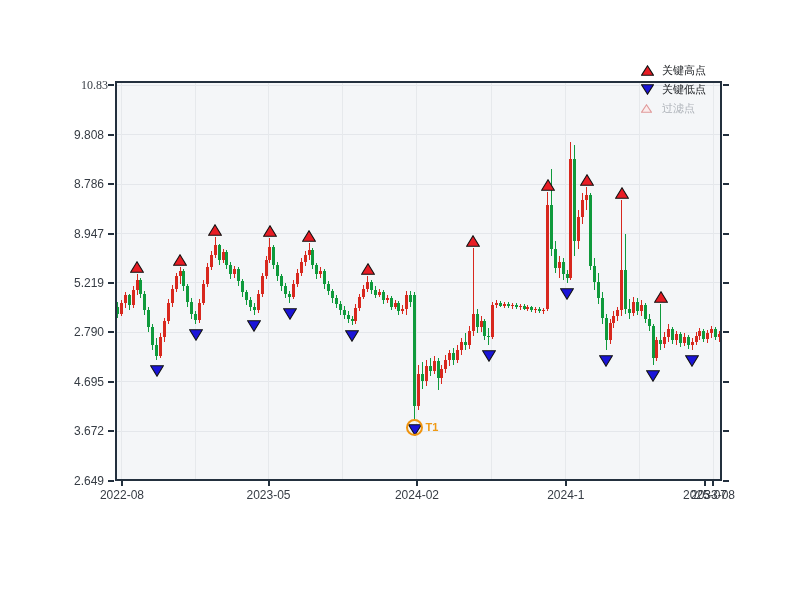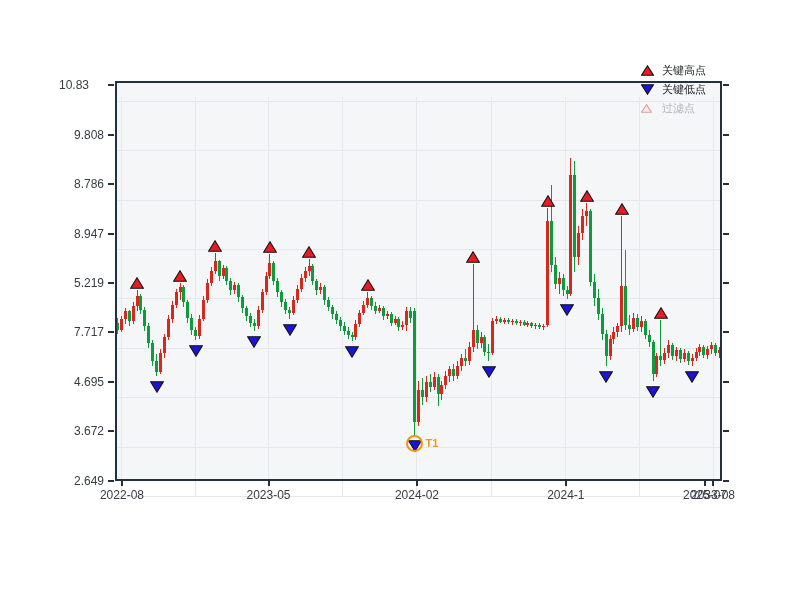--- a/index.html
+++ b/index.html
@@ -5,21 +5,21 @@
   html,body{margin:0;padding:0;width:800px;height:600px;background:#ffffff;overflow:hidden;
             font-family:"Liberation Sans","DejaVu Sans",sans-serif;}
   .abs{position:absolute;}
   #page{position:relative;width:800px;height:600px;}
   #page-title{left:22px;top:14px;font-size:17px;font-weight:600;color:#262b33;z-index:3;}
   #hdr-legend{top:19px;right:60px;font-size:12.5px;color:#5d6d74;z-index:3;white-space:nowrap;}
   #hdr-legend span{margin-left:18px;}
   #result-line{left:14px;top:52px;font-size:13px;color:#e0564c;z-index:3;white-space:nowrap;}
   #quality-line{left:14px;top:70px;font-size:13px;color:#9ba1a7;z-index:3;white-space:nowrap;}
   #plot-bg{left:115px;top:81px;width:607px;height:400px;background:#f4f6f8;z-index:1;}
-  #plot{left:115px;top:97px;width:489px;height:400px;z-index:2;}
+  #plot{left:115px;top:81px;width:489px;height:400px;z-index:2;}
   #plot-frame{left:115px;top:81px;width:607px;height:400px;border:2px solid #23303e;
               box-sizing:border-box;z-index:4;pointer-events:none;}
   #axes{left:0;top:0;width:800px;height:600px;z-index:5;pointer-events:none;}
   .gridline-y{left:0;width:607px;height:1px;background:#e4e7eb;}
   .gridline-x{top:0;width:1px;height:400px;background:#e6e9ec;}
   .ytick{width:6px;height:2px;background:#23303e;}
   .xtick{width:2px;height:5px;background:#23303e;}
   .ylabel{width:52px;text-align:right;font-size:12px;color:#363c44;height:14px;line-height:14px;}
   .xlabel{width:64px;text-align:center;font-size:12px;color:#363c44;height:14px;line-height:14px;}
   .wick{width:1px;}
@@ -436,36 +436,36 @@
       <div class="abs marker" style="left: 570.136px; top: 271.599px;"><svg width="14" height="12" viewBox="0 0 14 12">
           <polygon points="7,11.2 0.6,0.8 13.4,0.8" fill="#1a14d8" stroke="#111111" stroke-width="1.1"></polygon>
         </svg></div>
       <div class="abs" id="t1-ring" style="left: 291.091px; top: 338.181px;"></div>
       <div class="abs" id="t1-label" style="left: 310.591px; top: 339.681px;">T1</div>
     </div>
   <div class="abs" id="plot-frame"></div>
   <div class="abs" id="axes">
       <div class="abs ytick" style="left: 108px; top: 84.3478px;"></div>
       <div class="abs ytick" style="left: 723px; top: 84.3478px;"></div>
-      <div class="abs ylabel" style="left: 37px; top: 78.3478px;">10.83</div>
+      <div class="abs ylabel" style="left: 56px; top: 78.3478px; font-family: Liberation Serif, serif;">10.83</div>
       <div class="abs ytick" style="left: 108px; top: 133.72px;"></div>
       <div class="abs ytick" style="left: 723px; top: 133.72px;"></div>
       <div class="abs ylabel" style="left: 52px; top: 127.72px;">9.808</div>
       <div class="abs ytick" style="left: 108px; top: 183.092px;"></div>
       <div class="abs ytick" style="left: 723px; top: 183.092px;"></div>
       <div class="abs ylabel" style="left: 52px; top: 177.092px;">8.786</div>
       <div class="abs ytick" style="left: 108px; top: 232.512px;"></div>
       <div class="abs ytick" style="left: 723px; top: 232.512px;"></div>
       <div class="abs ylabel" style="left: 52px; top: 226.512px;">8.947</div>
       <div class="abs ytick" style="left: 108px; top: 281.932px;"></div>
       <div class="abs ytick" style="left: 723px; top: 281.932px;"></div>
       <div class="abs ylabel" style="left: 52px; top: 275.932px;">5.219</div>
       <div class="abs ytick" style="left: 108px; top: 331.353px;"></div>
       <div class="abs ytick" style="left: 723px; top: 331.353px;"></div>
-      <div class="abs ylabel" style="left: 52px; top: 325.353px;">7.717</div>
+      <div class="abs ylabel" style="left: 52px; top: 325.353px;">2.790</div>
       <div class="abs ytick" style="left: 108px; top: 380.725px;"></div>
       <div class="abs ytick" style="left: 723px; top: 380.725px;"></div>
       <div class="abs ylabel" style="left: 52px; top: 374.725px;">4.695</div>
       <div class="abs ytick" style="left: 108px; top: 430.145px;"></div>
       <div class="abs ytick" style="left: 723px; top: 430.145px;"></div>
       <div class="abs ylabel" style="left: 52px; top: 424.145px;">3.672</div>
       <div class="abs ytick" style="left: 108px; top: 479.565px;"></div>
       <div class="abs ytick" style="left: 723px; top: 479.565px;"></div>
       <div class="abs ylabel" style="left: 52px; top: 473.565px;">2.649</div>
       <div class="abs xtick" style="left: 120.981px; top: 481px;"></div>

